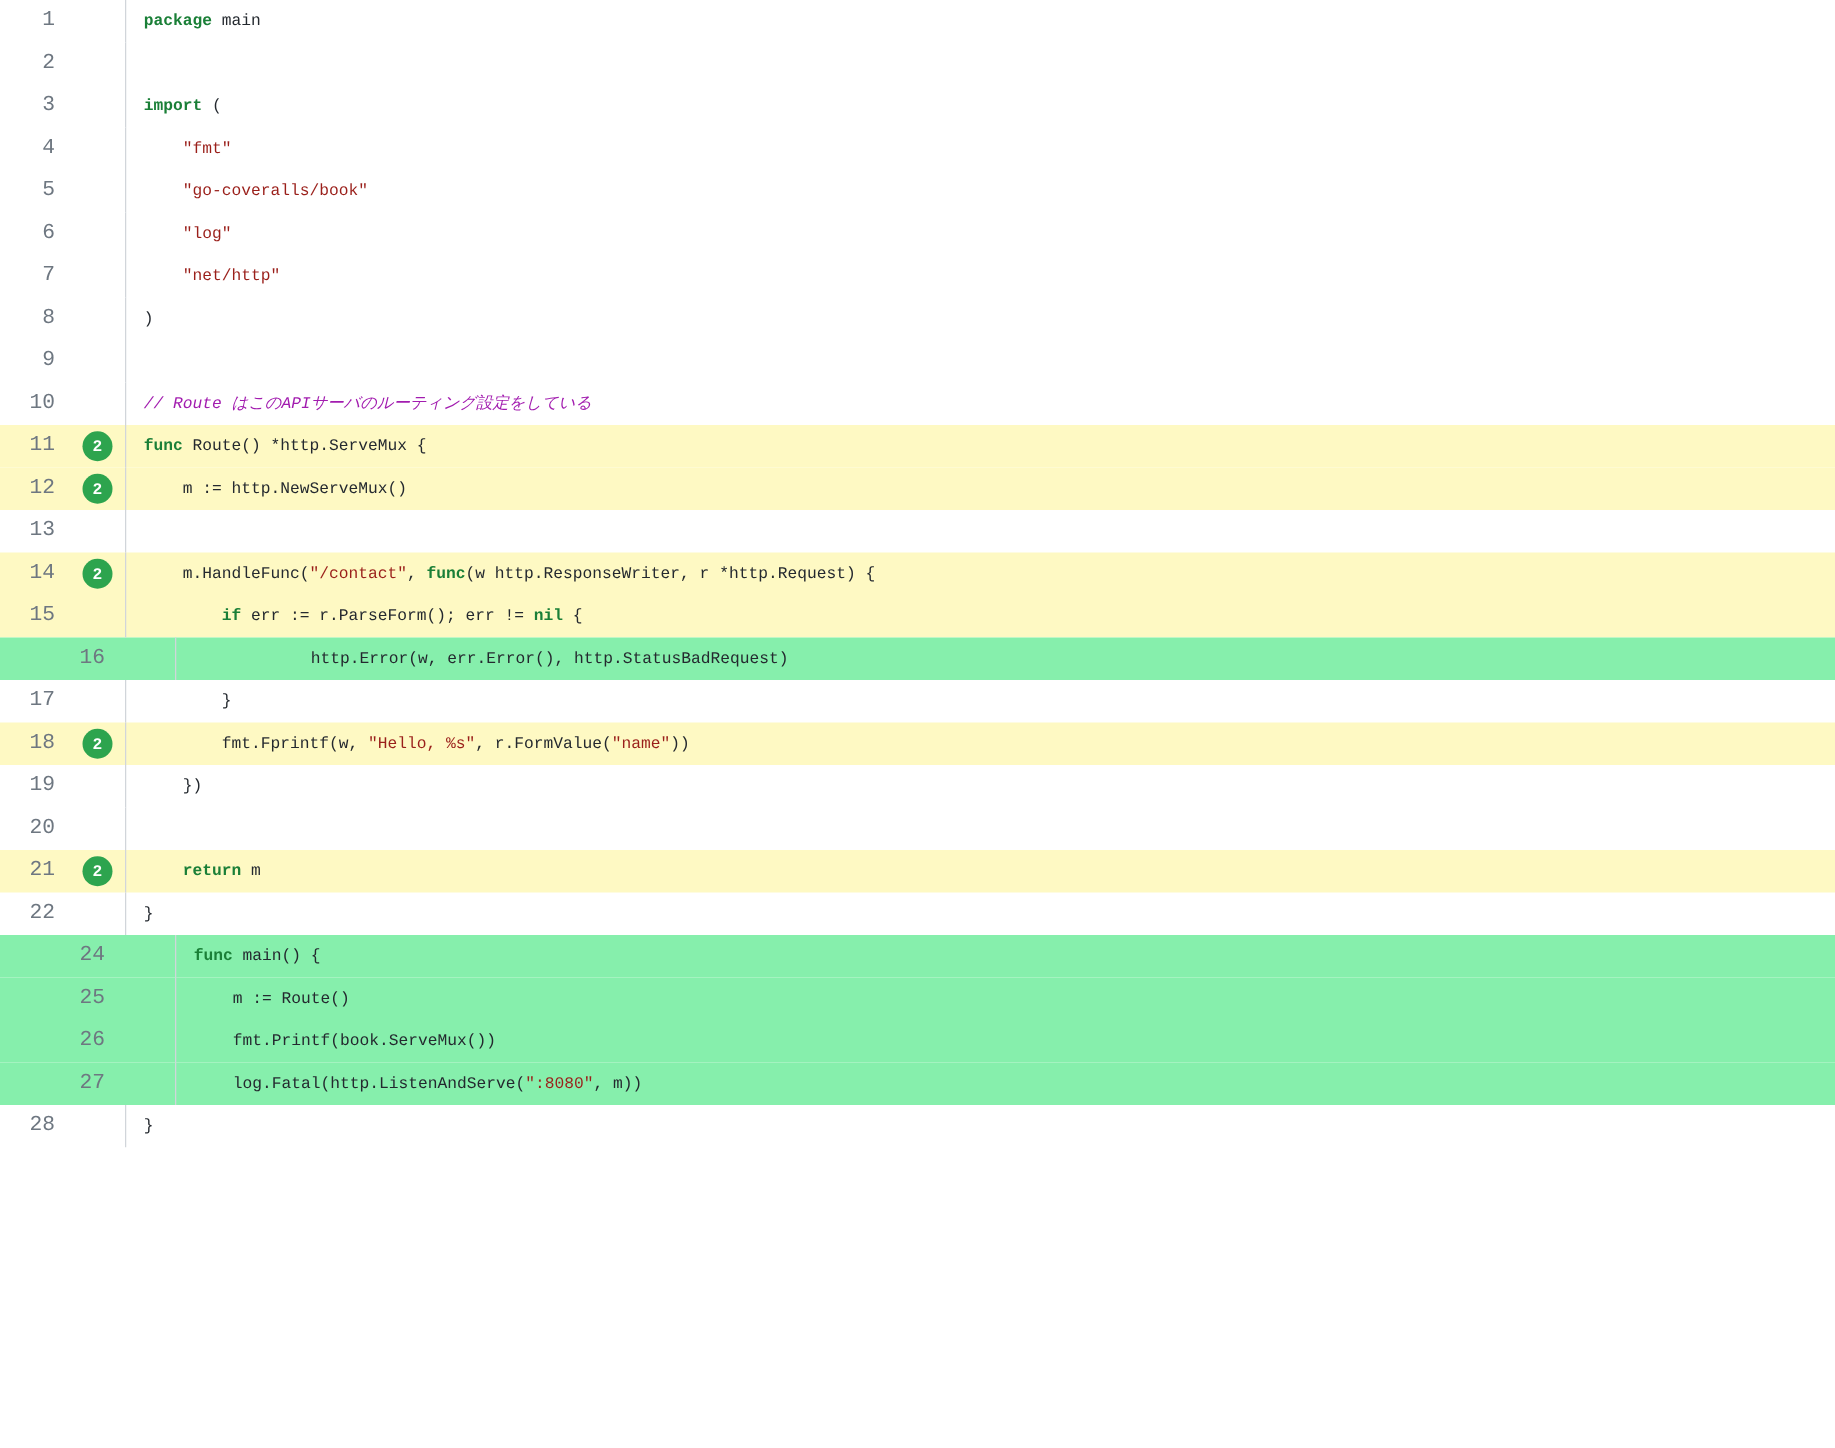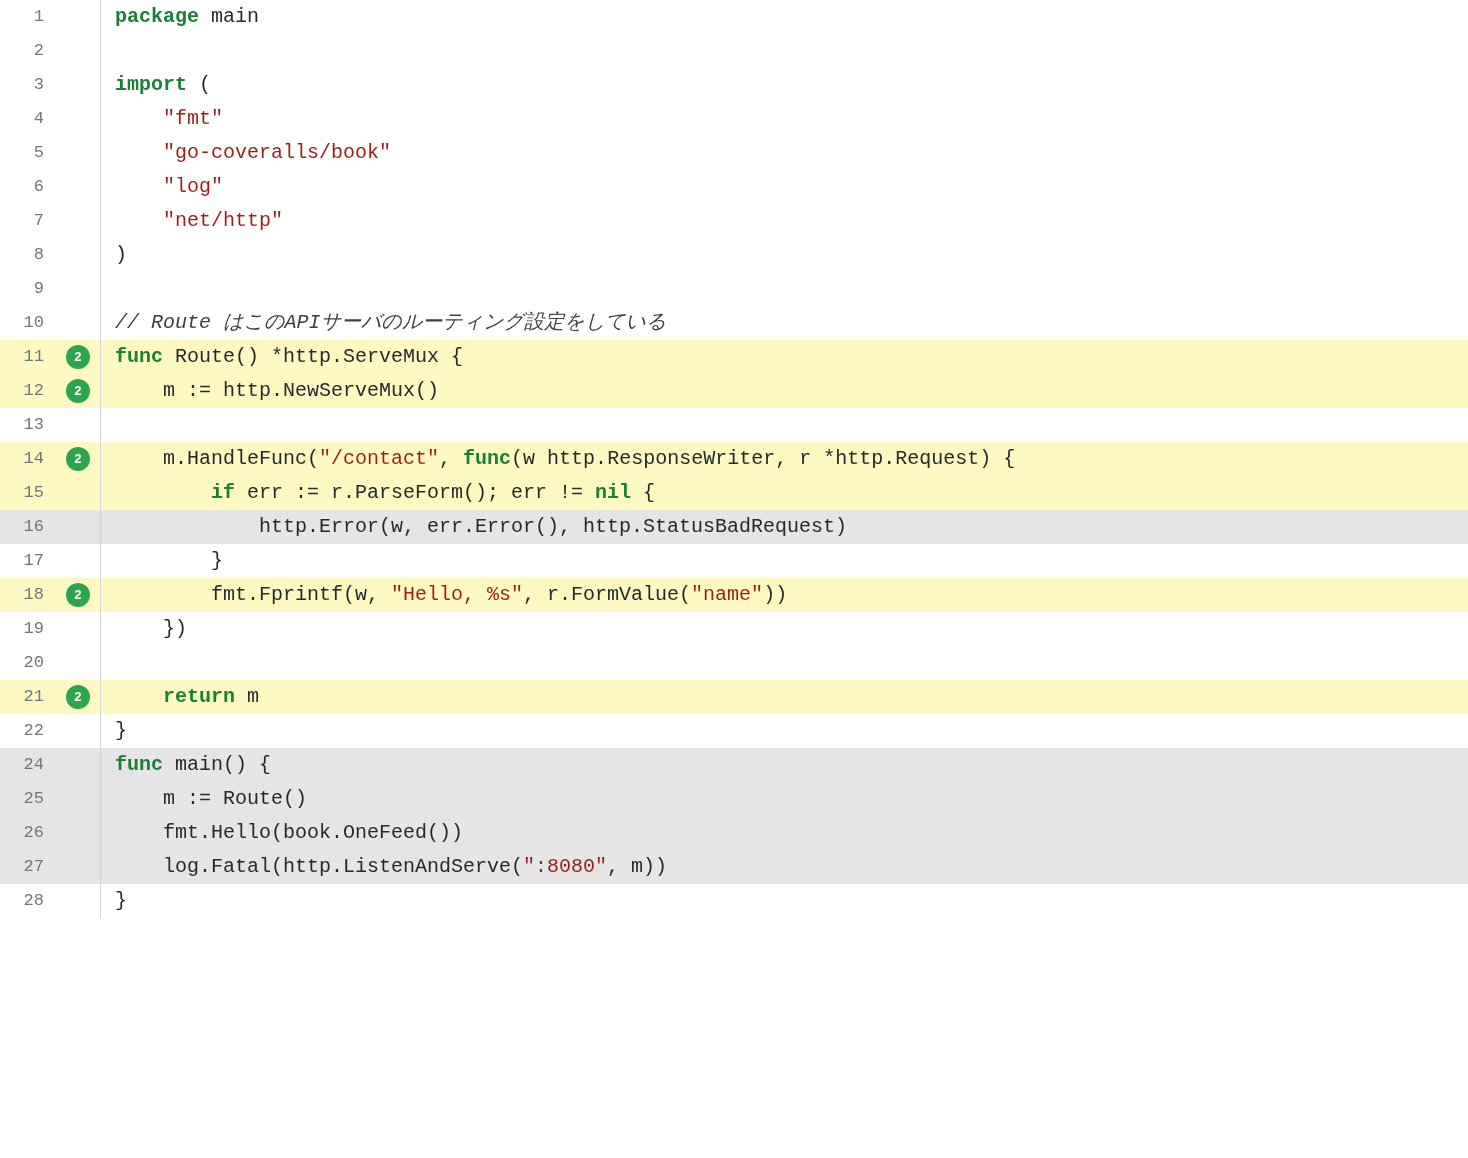--- a/index.html
+++ b/index.html
@@ -50,32 +50,32 @@
   }
   .separator {
     width: 1px;
     background: #d1d5da;
     flex-shrink: 0;
   }
   .codecol {
     flex: 1;
     padding-left: 14px;
     white-space: pre;
-    font-size: 20px;
+    font-size: 13px;
   }
   .line.covered { background: #fef9c3; }
   .line.partial { background: #fef9c3; }
-  .line.miss    { background: #e5e5e5; }
+  .line.miss    { background: #86efac; padding-left: 40px; }
   .line.covered .lineno,
   .line.partial .lineno,
   .line.miss .lineno { background: transparent; }
 
   .kw { color: #1a7f37; font-weight: 600; }
   .str { color: #9a1f1a; }
-  .cmt { color: #404040; font-style: italic; }
+  .cmt { color: #a21caf; font-style: italic; }
   .txt { color: #24292f; }
 </style>
 </head>
 <body>
 
 <div class="code-container" id="code-container">
     <div class="line">
       <div class="lineno">1</div>
       <div class="hitcol"></div>
       <div class="separator"></div>
@@ -226,21 +226,21 @@
     <div class="line miss">
       <div class="lineno">25</div>
       <div class="hitcol"></div>
       <div class="separator"></div>
       <div class="codecol"><span class="txt">    m := Route()</span></div>
     </div>
     <div class="line miss">
       <div class="lineno">26</div>
       <div class="hitcol"></div>
       <div class="separator"></div>
-      <div class="codecol"><span class="txt">    fmt.Hello(book.OneFeed())</span></div>
+      <div class="codecol"><span class="txt">    fmt.Printf(book.ServeMux())</span></div>
     </div>
     <div class="line miss">
       <div class="lineno">27</div>
       <div class="hitcol"></div>
       <div class="separator"></div>
       <div class="codecol"><span class="txt">    log.Fatal(http.ListenAndServe(</span><span class="str">":8080"</span><span class="txt">, m))</span></div>
     </div>
     <div class="line">
       <div class="lineno">28</div>
       <div class="hitcol"></div>

